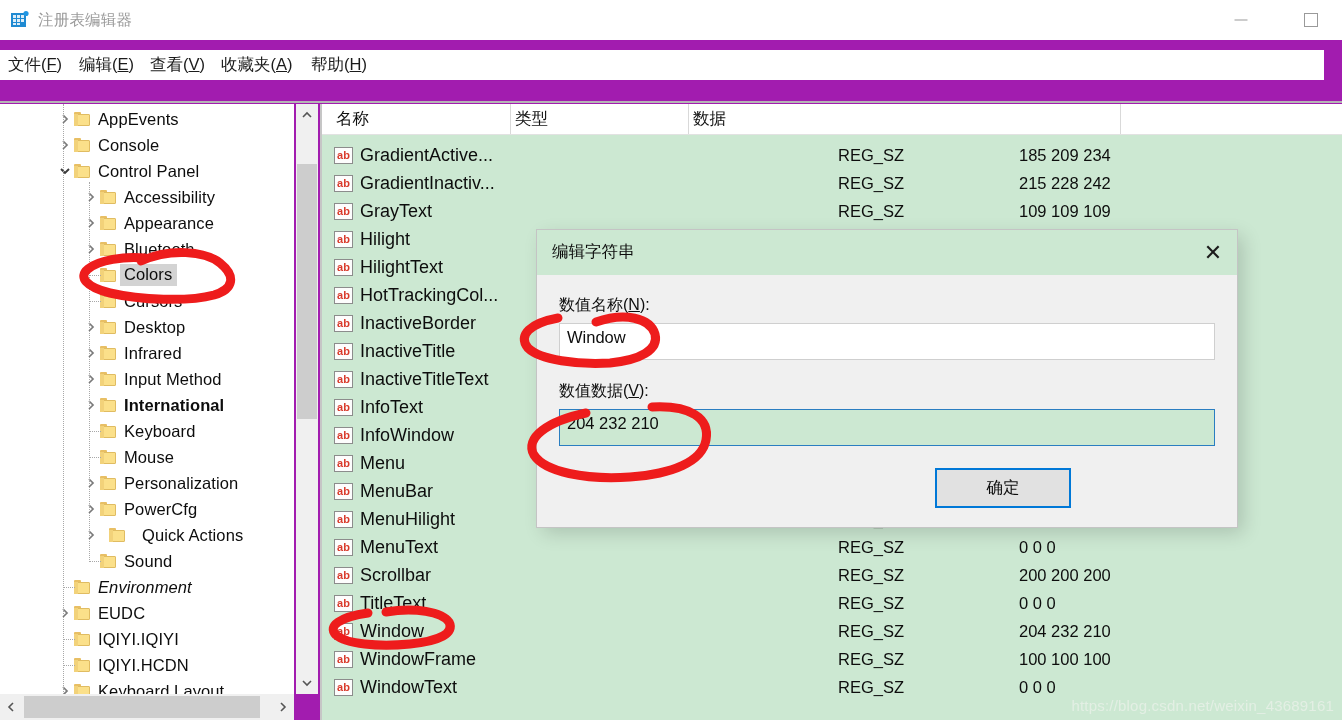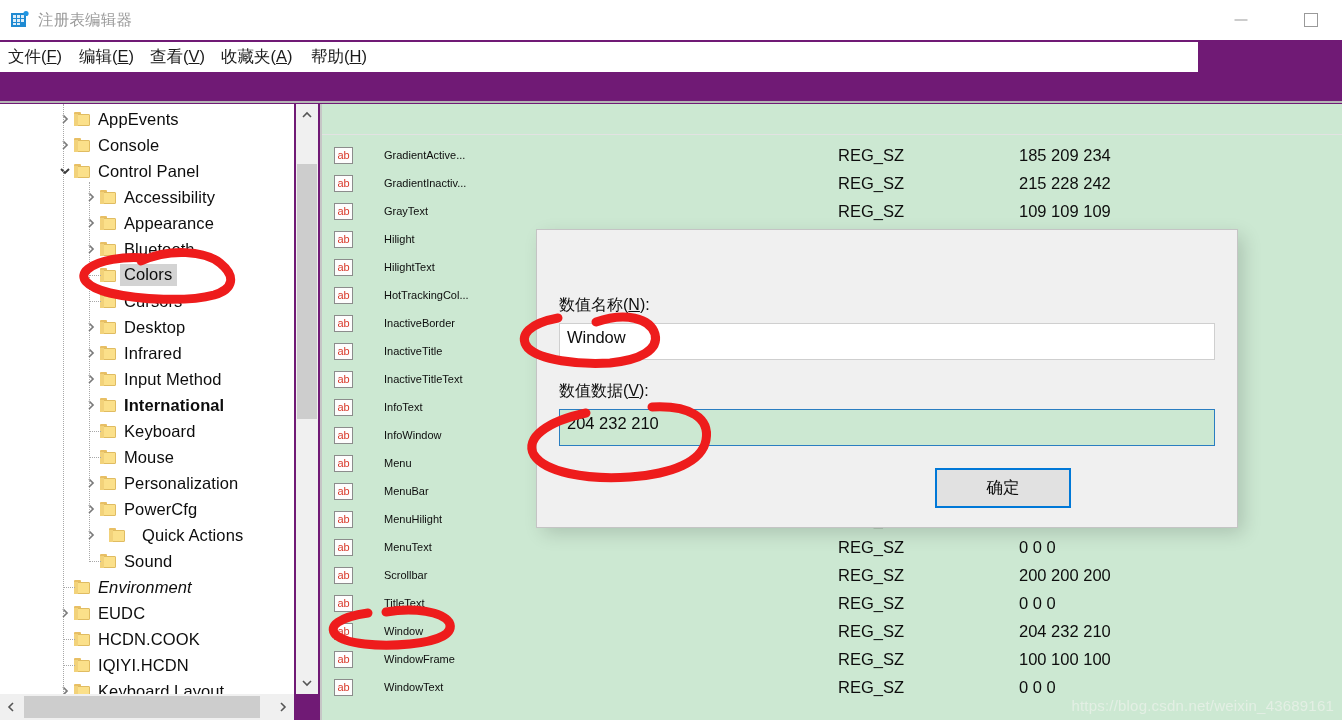--- a/index.html
+++ b/index.html
@@ -2,35 +2,35 @@
 <html><head>
 <meta charset="utf-8">
 <style>
   html,body{margin:0;padding:0;}
   body{
     width:1342px;height:720px;overflow:hidden;position:relative;
     background:#ffffff;
     font-family:"Liberation Sans","DejaVu Sans",sans-serif;
     -webkit-font-smoothing:antialiased;
   }
-  #app{position:absolute;inset:0;background:#701a75;}
+  #app{position:absolute;inset:0;background:#a21caf;}
 
   
   .titlebar{position:absolute;left:0;top:0;width:1342px;height:40px;background:#fff;}
   .title-icon{position:absolute;left:10px;top:10px;width:20px;height:20px;}
   .title-text{position:absolute;left:38px;top:10px;font-size:15.5px;color:#9a9a9a;letter-spacing:.2px;}
   .winbtn{position:absolute;top:0;height:40px;width:46px;cursor:default;}
   .winbtn .glyph{position:absolute;left:50%;top:50%;transform:translate(-50%,-50%);}
   .btn-min{left:1218px;}
   .btn-min .glyph{width:13px;height:0;border-top:1.6px solid #9a9a9a;}
   .btn-max{left:1288px;}
   .btn-max .glyph{width:14px;height:14px;border:1.6px solid #9a9a9a;box-sizing:border-box;}
 
   
-  .menubar{position:absolute;left:0;top:42px;width:1198px;height:30px;background:#fff;}
+  .menubar{position:absolute;left:0;top:50px;width:1324px;height:30px;background:#fff;}
   .menuitem{position:absolute;top:2px;font-size:16.5px;color:#1b1b1b;white-space:nowrap;padding:2px 4px;}
   .menuitem u{text-decoration:underline;}
 
   
   .addressbar{position:absolute;left:0;top:74px;width:1342px;height:28px;background:#fff;}
   .addresstext{position:absolute;left:6px;top:2px;font-size:17px;color:#101010;white-space:nowrap;letter-spacing:.1px;}
   .addr-sep{position:absolute;left:0;top:101px;width:1342px;height:2px;background:#b5b5b5;}
 
   
   .treepane{position:absolute;left:0;top:104px;width:294px;height:590px;background:#fff;overflow:hidden;}
@@ -60,22 +60,22 @@
 
   
   .listpane{position:absolute;left:322px;top:104px;width:1020px;height:616px;background:#cce8d2;overflow:hidden;}
   .listhdr{position:absolute;left:0;top:0;width:1020px;height:30px;background:#ffffff;}
   .listhdr .hsep{position:absolute;top:0;width:1px;height:30px;background:#d9d9d9;}
   .hdrlabel{position:absolute;top:4px;font-size:16.5px;color:#101010;}
   .hdr-underline{position:absolute;left:0;top:30px;width:1020px;height:1px;background:#e2e2e2;}
   .litem{position:absolute;left:0;height:28px;display:flex;align-items:center;white-space:nowrap;}
   .abicon{position:relative;width:19px;height:17px;flex:0 0 19px;margin-left:12px;margin-right:7px;}
   .abicon .pg{position:absolute;left:0;top:0;width:19px;height:17px;background:#fdfdfd;border:1px solid #8c8c8c;box-sizing:border-box;}
-  .abicon .ab{position:absolute;left:0;top:0px;width:19px;height:17px;line-height:16px;text-align:center;font-size:11px;font-weight:normal;color:#d93a2b;font-family:"Liberation Sans",sans-serif;}
-  .lname{font-size:11px;color:#0d0d0d;margin-left:24px;}
+  .abicon .ab{position:absolute;left:0;top:0px;width:19px;height:17px;line-height:16px;text-align:center;font-size:11px;font-weight:bold;color:#d93a2b;font-family:"Liberation Sans",sans-serif;}
+  .lname{font-size:18px;color:#0d0d0d;}
   .ltype{position:absolute;left:516px;font-size:16.5px;color:#0d0d0d;}
   .ldata{position:absolute;left:697px;font-size:16.5px;color:#0d0d0d;}
 
   
   .dialog{position:absolute;left:537px;top:230px;width:700px;height:297px;background:#f0f0f0;box-shadow:0 0 0 1px #c4c4c4, 6px 6px 18px rgba(0,0,0,.16);}
   .dlg-title{position:absolute;left:0;top:0;width:700px;height:45px;background:#cce8d2;}
   .dlg-title-text{position:absolute;left:15px;top:11px;font-size:16.5px;color:#0d0d0d;}
   .dlg-close{position:absolute;right:0;top:0;width:48px;height:45px;}
   .dlg-close .x{position:absolute;left:50%;top:50%;transform:translate(-50%,-50%);font-size:22px;color:#1a1a1a;line-height:1;font-family:"DejaVu Sans",sans-serif;}
   .dlg-label{position:absolute;font-size:16px;color:#0d0d0d;}
@@ -370,21 +370,21 @@
           </span>
           <span class="rowlabel">EUDC</span>
         </div>
         <div class="row" style="top: 522px; left: 56px;">
           <span class="twisty"></span>
           <span class="folder">
             <span class="tab"></span>
             <span class="body"></span>
             <span class="fold"></span>
           </span>
-          <span class="rowlabel">HCDN.COOK</span>
+          <span class="rowlabel">IQIYI.IQIYI</span>
         </div>
         <div class="row" style="top: 548px; left: 56px;">
           <span class="twisty"></span>
           <span class="folder">
             <span class="tab"></span>
             <span class="body"></span>
             <span class="fold"></span>
           </span>
           <span class="rowlabel">IQIYI.HCDN</span>
         </div>
@@ -438,20 +438,28 @@
     <div class="h-arrow right">
       <svg width="14" height="14" viewBox="0 0 14 14" style="margin-top:6px">
           <path d="M5 3 L9 7 L5 11" stroke="#555" stroke-width="1.6" fill="none"></path>
         </svg>
     </div>
   </div>
 
   <div class="pane-split"></div>
 
   <div class="listpane">
+    <div class="listhdr">
+      <div class="hdrlabel" style="left:14px">名称</div>
+      <div class="hdrlabel" style="left:193px">类型</div>
+      <div class="hdrlabel" style="left:371px">数据</div>
+      <div class="hsep" style="left:188px"></div>
+      <div class="hsep" style="left:366px"></div>
+      <div class="hsep" style="left:798px"></div>
+    </div>
     <div class="hdr-underline"></div>
     <div id="list-rows">
         <div class="litem" style="top: 37px; width: 1020px;">
           <span class="abicon">
             <span class="pg"></span>
             <span class="ab">ab</span>
           </span>
           <span class="lname">GradientActive...</span>
           <span class="ltype">REG_SZ</span>
           <span class="ldata">185 209 234</span>
@@ -624,20 +632,26 @@
             <span class="ab">ab</span>
           </span>
           <span class="lname">WindowText</span>
           <span class="ltype">REG_SZ</span>
           <span class="ldata">0 0 0</span>
         </div>
       </div>
   </div>
 
   <div class="dialog">
+    <div class="dlg-title">
+      <span class="dlg-title-text">编辑字符串</span>
+      <div class="dlg-close">
+        <span class="x">✕</span>
+      </div>
+    </div>
 
     <div class="dlg-label" style="left:22px;top:65px">
       <span>数值名称(</span><u>N</u><span>):</span>
     </div>
     <div class="dlg-input" style="left:22px;top:93px;width:656px;height:37px">Window</div>
 
     <div class="dlg-label" style="left:22px;top:151px">
       <span>数值数据(</span><u>V</u><span>):</span>
     </div>
     <div class="dlg-input focused" style="left:22px;top:179px;width:656px;height:37px">204 232 210</div>

